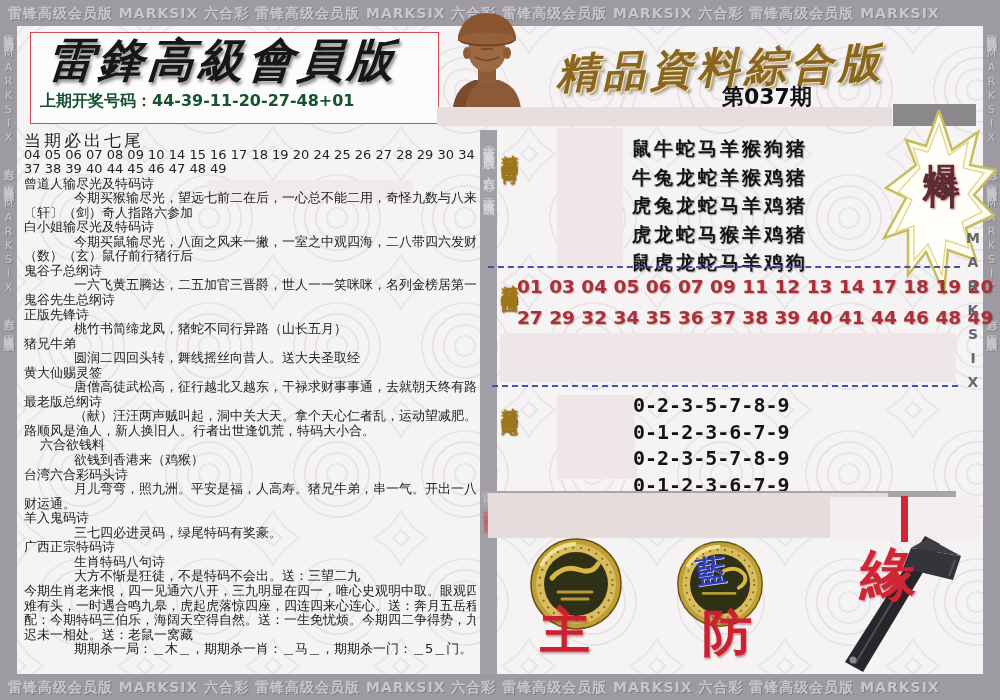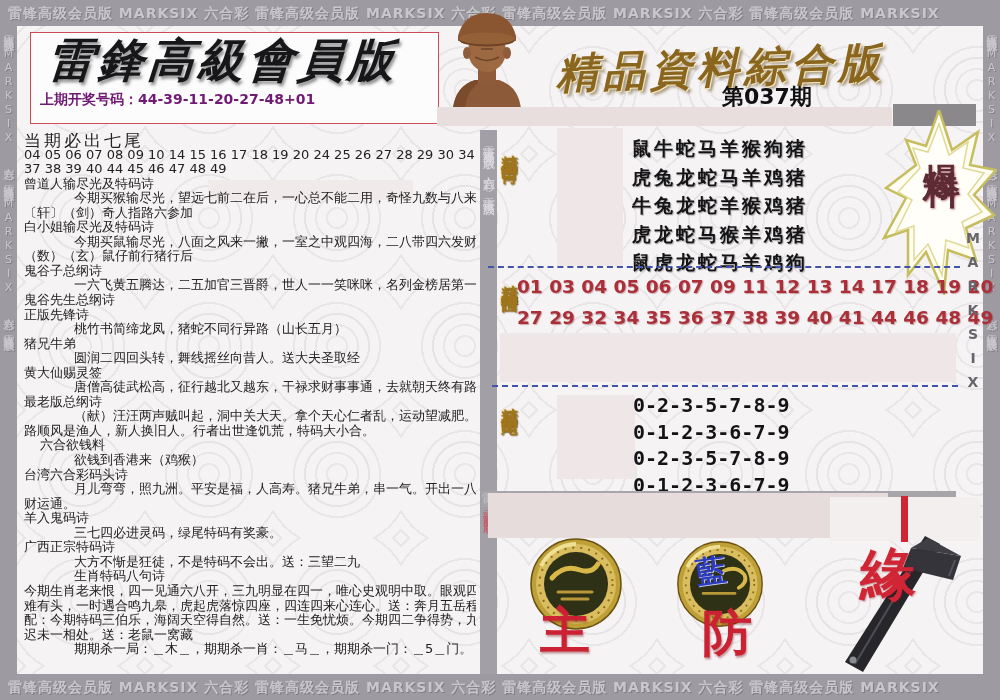--- a/index.html
+++ b/index.html
@@ -25,21 +25,21 @@
         rgba(120,115,128,0) 22px 31px, rgba(120,115,128,.12) 31px 33px,
         rgba(120,115,128,0) 33px 42px, rgba(120,115,128,.10) 42px 44px,
         rgba(120,115,128,0) 44px 64px);
      background-size:128px 128px;}
   .abs{position:absolute;}
   
   .header-frame{left:30px;top:32px;width:407px;height:90px;border:1px solid #d04b58;background:#fdfcfc;}
   .page-title{left:48px;top:30px;font-family:"DejaVu Serif",serif;font-style:italic;font-weight:bold;
         font-size:46px;letter-spacing:4px;color:#17171a;white-space:nowrap;
         text-shadow:2px 3px 3px rgba(60,60,60,.55);transform:skew(-4deg,0);}
-  .last-draw{left:40px;top:91px;font-weight:bold;font-size:14px;color:#701a75;white-space:nowrap;}
+  .last-draw{left:40px;top:91px;font-weight:bold;font-size:16px;color:#14532d;white-space:nowrap;}
   .subtitle{left:556px;top:40px;font-family:"DejaVu Serif",serif;font-style:italic;font-weight:bold;
         font-size:42px;letter-spacing:5px;color:#8a651e;white-space:nowrap;transform:rotate(-2deg);
         text-shadow:1px 1px 0 #f3e6bd,3px 3px 3px rgba(90,66,14,.5);}
   .issue{left:722px;top:82px;font-size:22px;font-weight:bold;color:#101012;text-align:right;}
   
   .red-box{background:#efe7e7;}
   .r-header{left:437px;top:107px;width:455px;height:19px;background:#e9dede;}
   .r-dark{left:893px;top:104px;width:83px;height:22px;background:#8b888c;}
   .r-line5{left:208px;top:180px;width:205px;height:20px;background:#f0eaea;}
   .r-zodiac{left:557px;top:128px;width:66px;height:138px;}
@@ -159,41 +159,41 @@
       <div class="lc-line" style="padding-left: 50px;">（献）汪汪两声贼叫起，洞中关大天。拿个天心仁者乱，运动望减肥。一</div>
       <div class="lc-line">路顺风是渔人，新人换旧人。行者出世逢饥荒，特码大小合。</div>
       <div class="lc-line" style="padding-left: 16px;">六合欲钱料</div>
       <div class="lc-line" style="padding-left: 50px;">欲钱到香港来（鸡猴）</div>
       <div class="lc-line">台湾六合彩码头诗</div>
       <div class="lc-line" style="padding-left: 50px;">月儿弯弯，照九洲。平安是福，人高寿。猪兄牛弟，串一气。开出一八，</div>
       <div class="lc-line">财运通。</div>
       <div class="lc-line">羊入鬼码诗</div>
       <div class="lc-line" style="padding-left: 50px;">三七四必进灵码，绿尾特码有奖豪。</div>
       <div class="lc-line">广西正宗特码诗</div>
+      <div class="lc-line" style="padding-left: 50px;">生肖特码八句诗</div>
       <div class="lc-line" style="padding-left: 50px;">大方不惭是狂徒，不是特码不会出。送：三望二九</div>
-      <div class="lc-line" style="padding-left: 50px;">生肖特码八句诗</div>
       <div class="lc-line">今期生肖老来恨，四一见通六八开，三九明显在四一，唯心史观明中取。眼观四路</div>
       <div class="lc-line">难有头，一时遇合鸣九皋，虎起虎落惊四座，四连四来心连心。送：奔月五岳程。</div>
       <div class="lc-line">配：今期特码三伯乐，海阔天空得自然。送：一生免忧烦。今期四二争得势，九八</div>
       <div class="lc-line">迟未一相处。送：老鼠一窝藏</div>
       <div class="lc-line" style="padding-left: 50px;">期期杀一局：＿木＿，期期杀一肖：＿马＿，期期杀一门：＿5＿门。</div>
     </div>
 
   <div class="abs mid-strip">
     <div class="mid-v mid-v-top">雷锋高级会员版 六合彩 雷锋高级</div>
     <div class="mid-v mid-v-bot">雷锋高级会员版</div>
   </div>
 
   <div class="abs sec-label lbl-zodiac">精品出肖</div>
   <div class="abs red-box r-zodiac"></div>
   <div class="abs zodiac">
 
   <div class="z-row">鼠牛蛇马羊猴狗猪</div>
+      <div class="z-row">牛兔龙蛇羊猴鸡猪</div>
       <div class="z-row">虎兔龙蛇马羊鸡猪</div>
-      <div class="z-row">牛兔龙蛇羊猴鸡猪</div>
       <div class="z-row">虎龙蛇马猴羊鸡猪</div>
       <div class="z-row">鼠虎龙蛇马羊鸡狗</div>
     </div>
 
   <svg class="abs burst-svg" viewBox="0 0 115 185">
     <polygon points="57,0 70,40 96,22 88,55 114,60 92,85 112,105 84,118 94,150 66,140 62,183 44,142 26,165 26,120 2,128 24,88 4,78 34,55 24,30 44,36" fill="#fffdf2" stroke="#c5bd5e" stroke-width="2.5"></polygon>
     <polygon points="57,14 67,45 86,32 81,58 102,63 86,84 100,102 80,112 87,138 64,130 60,165 46,134 32,150 32,116 14,122 30,90 16,82 38,58 31,38 46,42" fill="#fffef8" stroke="#e0d995" stroke-width="1.5"></polygon>
   </svg>
   <div class="abs burst-label">爆料</div>
 

